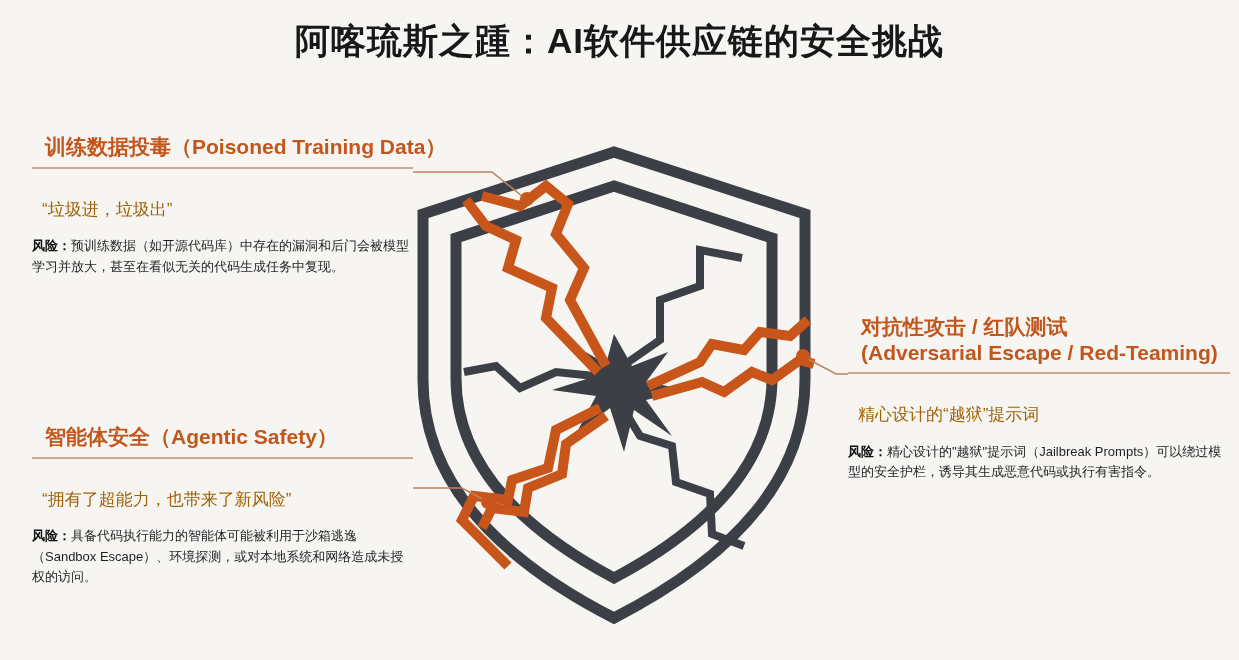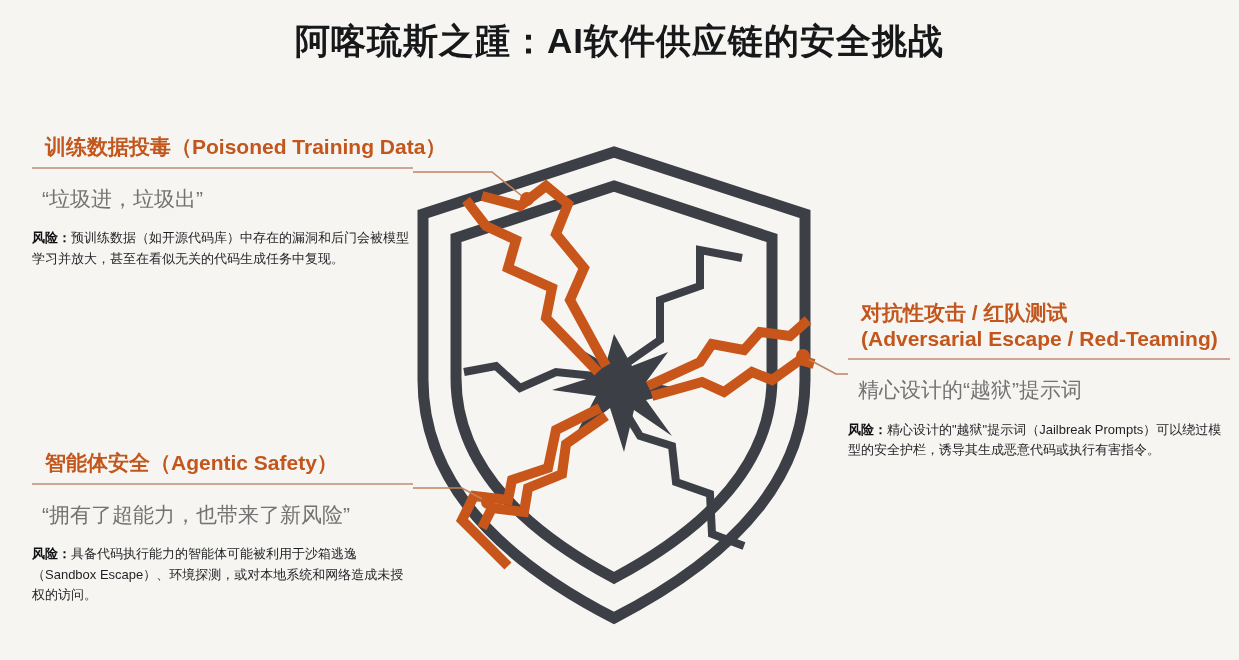--- a/index.html
+++ b/index.html
@@ -39,38 +39,38 @@
     line-height: 1.22;
     white-space: nowrap;
     margin-left: 13px;
   }
   .callout-rule {
     height: 2px;
     background: #cba794;
     margin-top: 7px;
   }
   .callout-quote {
-    margin-top: 14px;
-    font-size: 21px;
-    color: #737373;
+    margin-top: 28px;
+    font-size: 17px;
+    color: #a16207;
     line-height: 1.5;
     padding-left: 10px;
   }
   .callout-para {
     margin-top: 14px;
     font-size: 13px;
     color: #1f2023;
     line-height: 1.58;
   }
   .callout-para b { font-weight: bold; color: #0e0f10; }
 
   
   #block-poison   { left: 32px;  top: 134px; width: 380px; }
-  #block-agentic  { left: 32px;  top: 450px; width: 380px; }
-  #block-adv      { left: 848px; top: 300px; width: 382px; }
+  #block-agentic  { left: 32px;  top: 424px; width: 380px; }
+  #block-adv      { left: 848px; top: 314px; width: 382px; }
 
   #block-poison  .callout-rule { width: 381px; }
   #block-agentic .callout-rule { width: 381px; }
   #block-adv     .callout-rule { width: 382px; }
 
   .adv-heading-l2 { display: block; }
 
   
   #shield-svg, #connector-svg {
     position: absolute;

